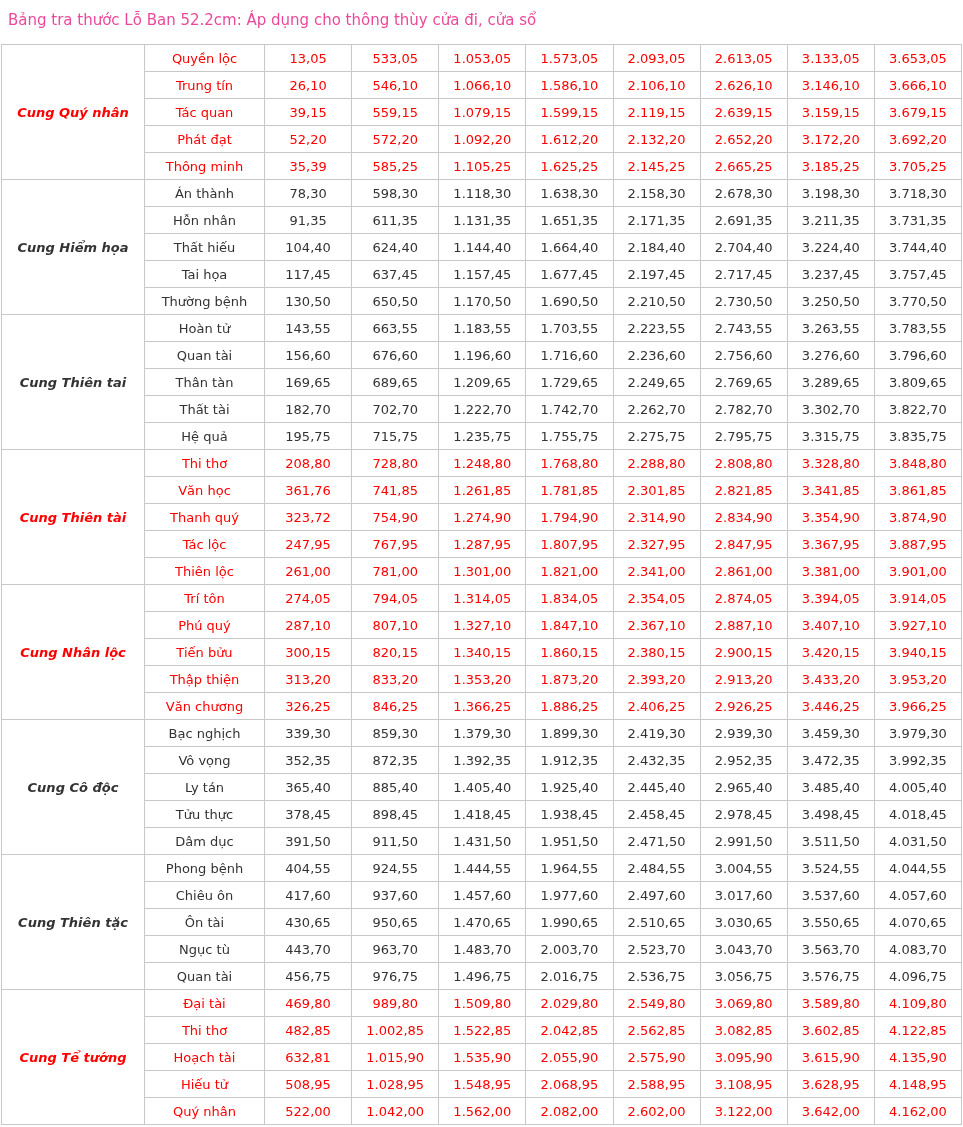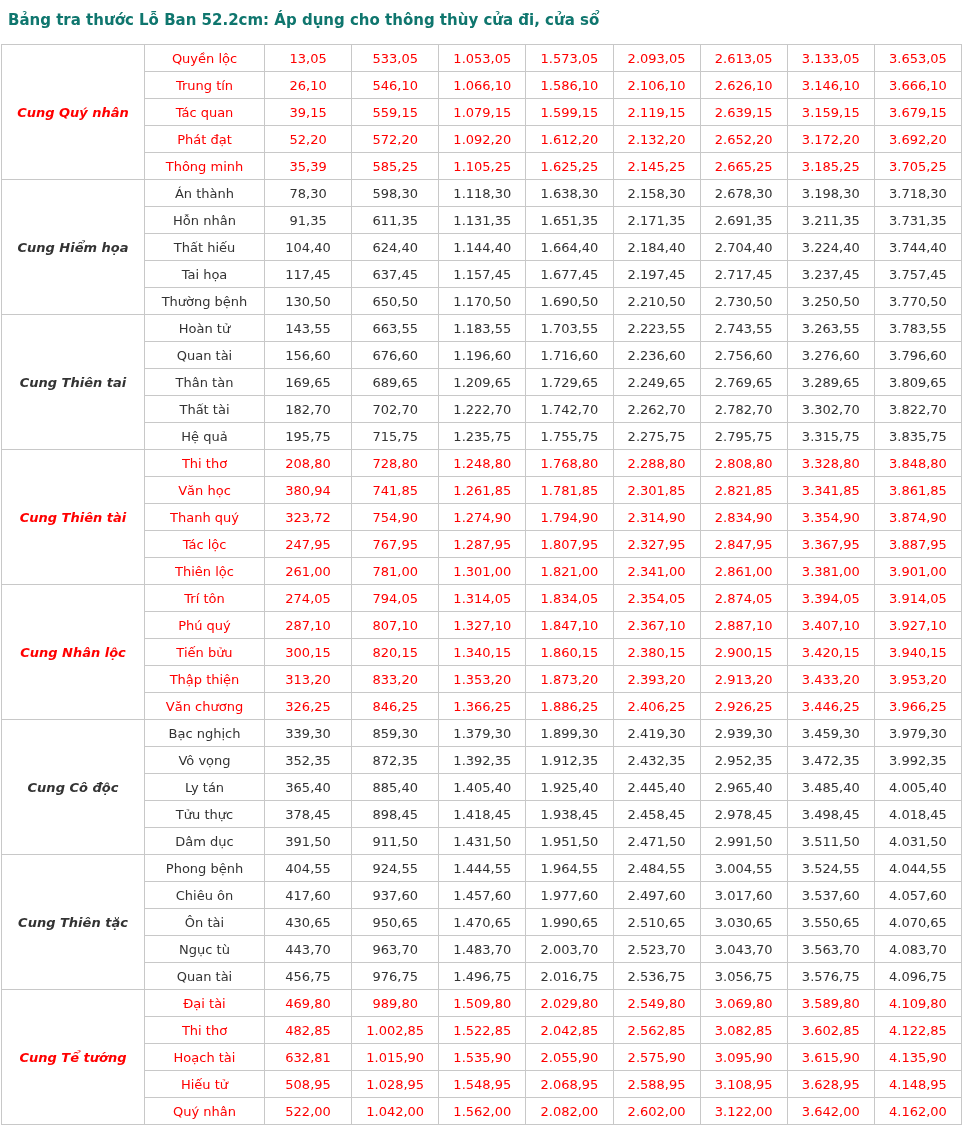--- a/index.html
+++ b/index.html
@@ -9,22 +9,22 @@
     font-family: "DejaVu Sans", "Liberation Sans", sans-serif;
   }
   .page {
     width: 963px;
     background: #ffffff;
   }
   .page-title {
     margin: 9px 0 13px 8px;
     font-size: 15px;
     line-height: 22px;
-    font-weight: bold;
-    color: #0f766e;
+    font-weight: normal;
+    color: #ec4899;
   }
   table.loban {
     border-collapse: collapse;
     table-layout: fixed;
     width: 961px;
     margin-left: 1px;
   }
   table.loban td {
     border: 1px solid #c8c8c8;
     height: 26px;
@@ -238,21 +238,21 @@
           <td class="value-cell">728,80</td>
           <td class="value-cell">1.248,80</td>
           <td class="value-cell">1.768,80</td>
           <td class="value-cell">2.288,80</td>
           <td class="value-cell">2.808,80</td>
           <td class="value-cell">3.328,80</td>
           <td class="value-cell">3.848,80</td>
         </tr>
         <tr class="tone-red">
           <td class="label-cell">Văn học</td>
-          <td class="value-cell">380,94</td>
+          <td class="value-cell">361,76</td>
           <td class="value-cell">741,85</td>
           <td class="value-cell">1.261,85</td>
           <td class="value-cell">1.781,85</td>
           <td class="value-cell">2.301,85</td>
           <td class="value-cell">2.821,85</td>
           <td class="value-cell">3.341,85</td>
           <td class="value-cell">3.861,85</td>
         </tr>
         <tr class="tone-red">
           <td class="label-cell">Thanh quý</td>

